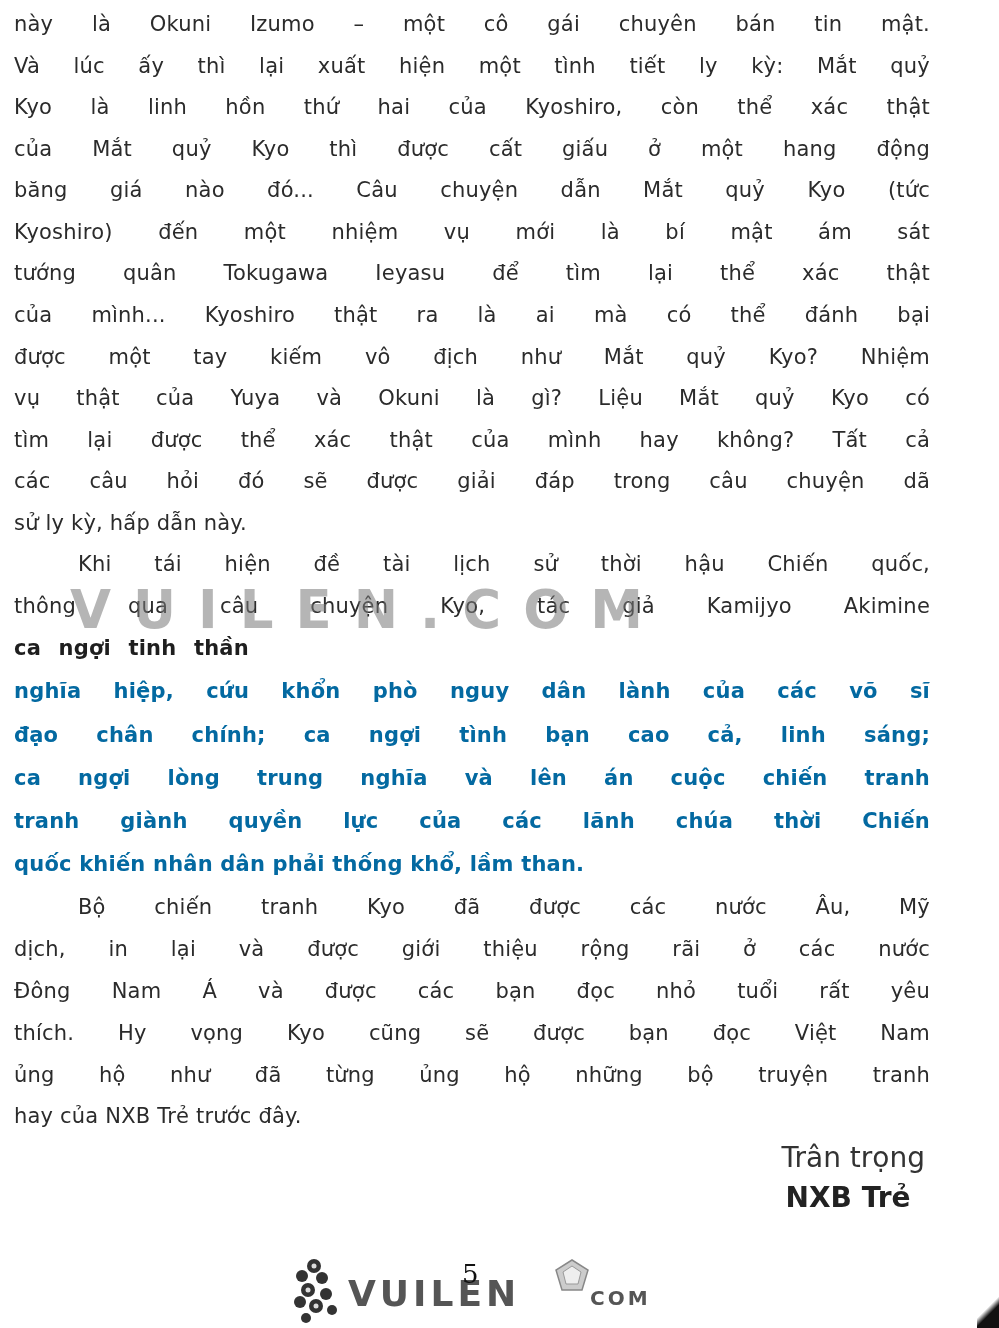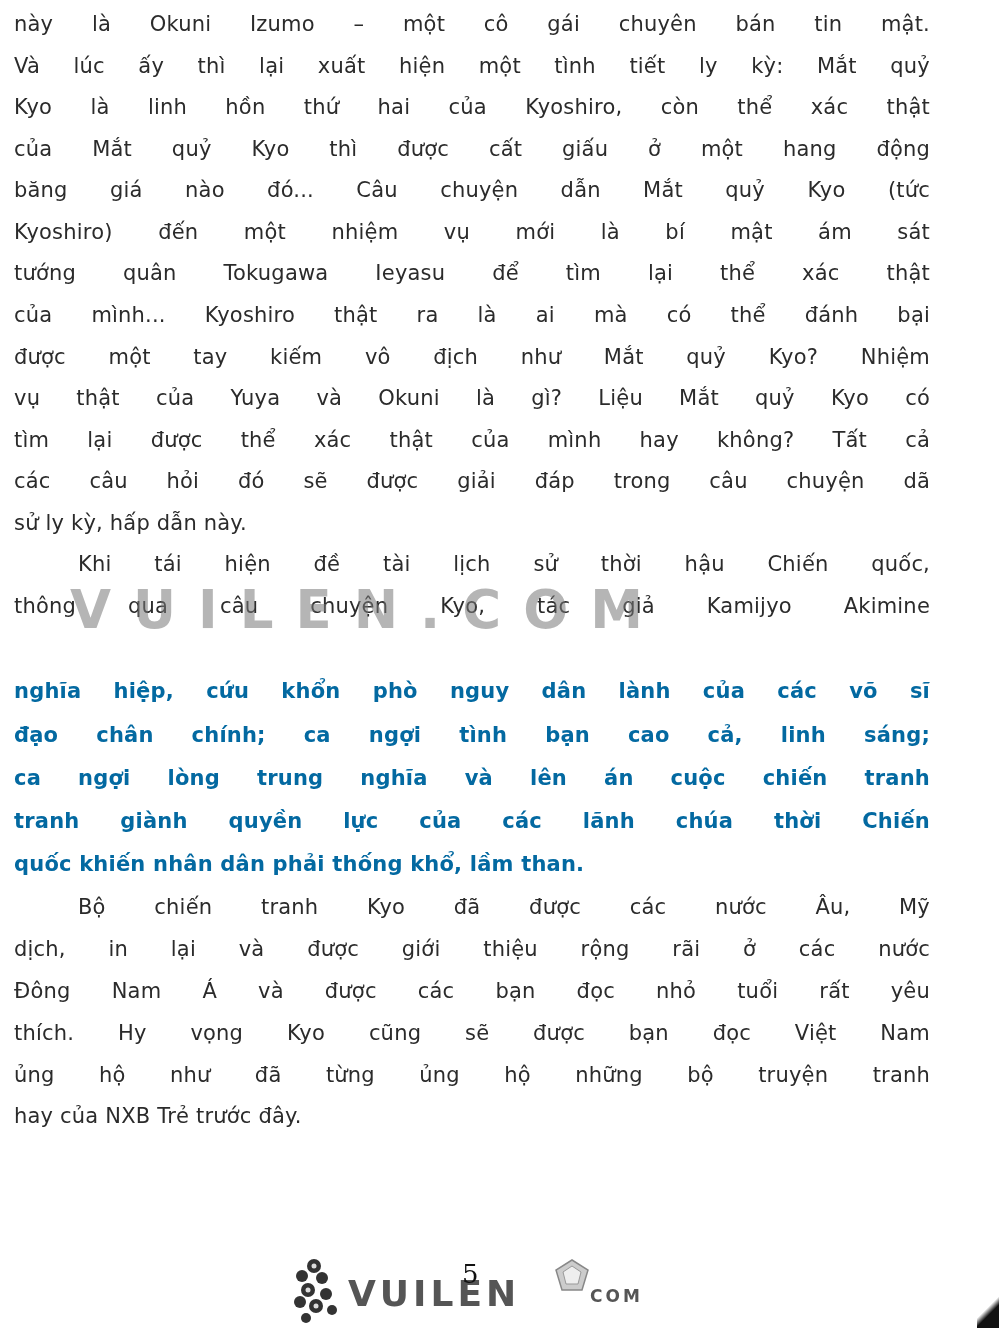--- a/index.html
+++ b/index.html
@@ -106,21 +106,21 @@
       position: absolute;
       left: 262px;
       top: 2px;
       width: 36px;
       height: 34px;
     }
     .com {
       position: absolute;
       left: 298px;
       top: 30px;
-      font-size: 17px;
+      font-size: 20px;
       letter-spacing: 3px;
       color: #555;
       font-weight: bold;
     }
     .corner-shadow {
       position: absolute;
       right: 0;
       bottom: 0;
       width: 22px;
       height: 36px;
@@ -142,38 +142,41 @@
   <div class="line" style="top:294px">của mình... Kyoshiro thật ra là ai mà có thể đánh bại</div>
   <div class="line" style="top:336px">được một tay kiếm vô địch như Mắt quỷ Kyo? Nhiệm</div>
   <div class="line" style="top:377px">vụ thật của Yuya và Okuni là gì? Liệu Mắt quỷ Kyo có</div>
   <div class="line" style="top:419px">tìm lại được thể xác thật của mình hay không? Tất cả</div>
   <div class="line" style="top:460px">các câu hỏi đó sẽ được giải đáp trong câu chuyện dã</div>
   <div class="line last" style="top:502px">sử ly kỳ, hấp dẫn này.</div>
 
   <div class="line indent" style="top:543px">Khi tái hiện đề tài lịch sử thời hậu Chiến quốc,</div>
   <div class="line" style="top:585px">thông qua câu chuyện Kyo, tác giả Kamijyo Akimine</div>
   <div class="line" style="top:627px; text-align-last:justify; display:flex; justify-content:space-between">
+    <span class="b" style="word-spacing:10px">ca ngợi tinh thần</span>
   </div>
   <div class="line bold" style="top:670px">nghĩa hiệp, cứu khổn phò nguy dân lành của các võ sĩ</div>
   <div class="line bold" style="top:714px">đạo chân chính; ca ngợi tình bạn cao cả, linh sáng;</div>
   <div class="line bold" style="top:757px">ca ngợi lòng trung nghĩa và lên án cuộc chiến tranh</div>
   <div class="line bold" style="top:800px">tranh giành quyền lực của các lãnh chúa thời Chiến</div>
   <div class="line bold last" style="top:843px">quốc khiến nhân dân phải thống khổ, lầm than.</div>
 
   <div class="line indent" style="top:886px">Bộ chiến tranh Kyo đã được các nước Âu, Mỹ</div>
   <div class="line" style="top:928px">dịch, in lại và được giới thiệu rộng rãi ở các nước</div>
   <div class="line" style="top:970px">Đông Nam Á và được các bạn đọc nhỏ tuổi rất yêu</div>
   <div class="line" style="top:1012px">thích. Hy vọng Kyo cũng sẽ được bạn đọc Việt Nam</div>
   <div class="line" style="top:1054px">ủng hộ như đã từng ủng hộ những bộ truyện tranh</div>
   <div class="line last" style="top:1095px">hay của NXB Trẻ trước đây.</div>
 </div>
 
 <div class="watermark">VUILEN.COM</div>
 
 <div class="signoff">
+  <div class="greet">Trân trọng</div>
+  <div class="pub">NXB Trẻ</div>
 </div>
 
 <div class="footer-logo">
   <svg class="flower" viewBox="0 0 58 66">
     <g fill="#333">
       <circle cx="22" cy="8" r="7"></circle>
       <circle cx="10" cy="18" r="6"></circle>
       <circle cx="30" cy="20" r="6"></circle>
       <circle cx="16" cy="32" r="7"></circle>
       <circle cx="34" cy="36" r="6"></circle>

